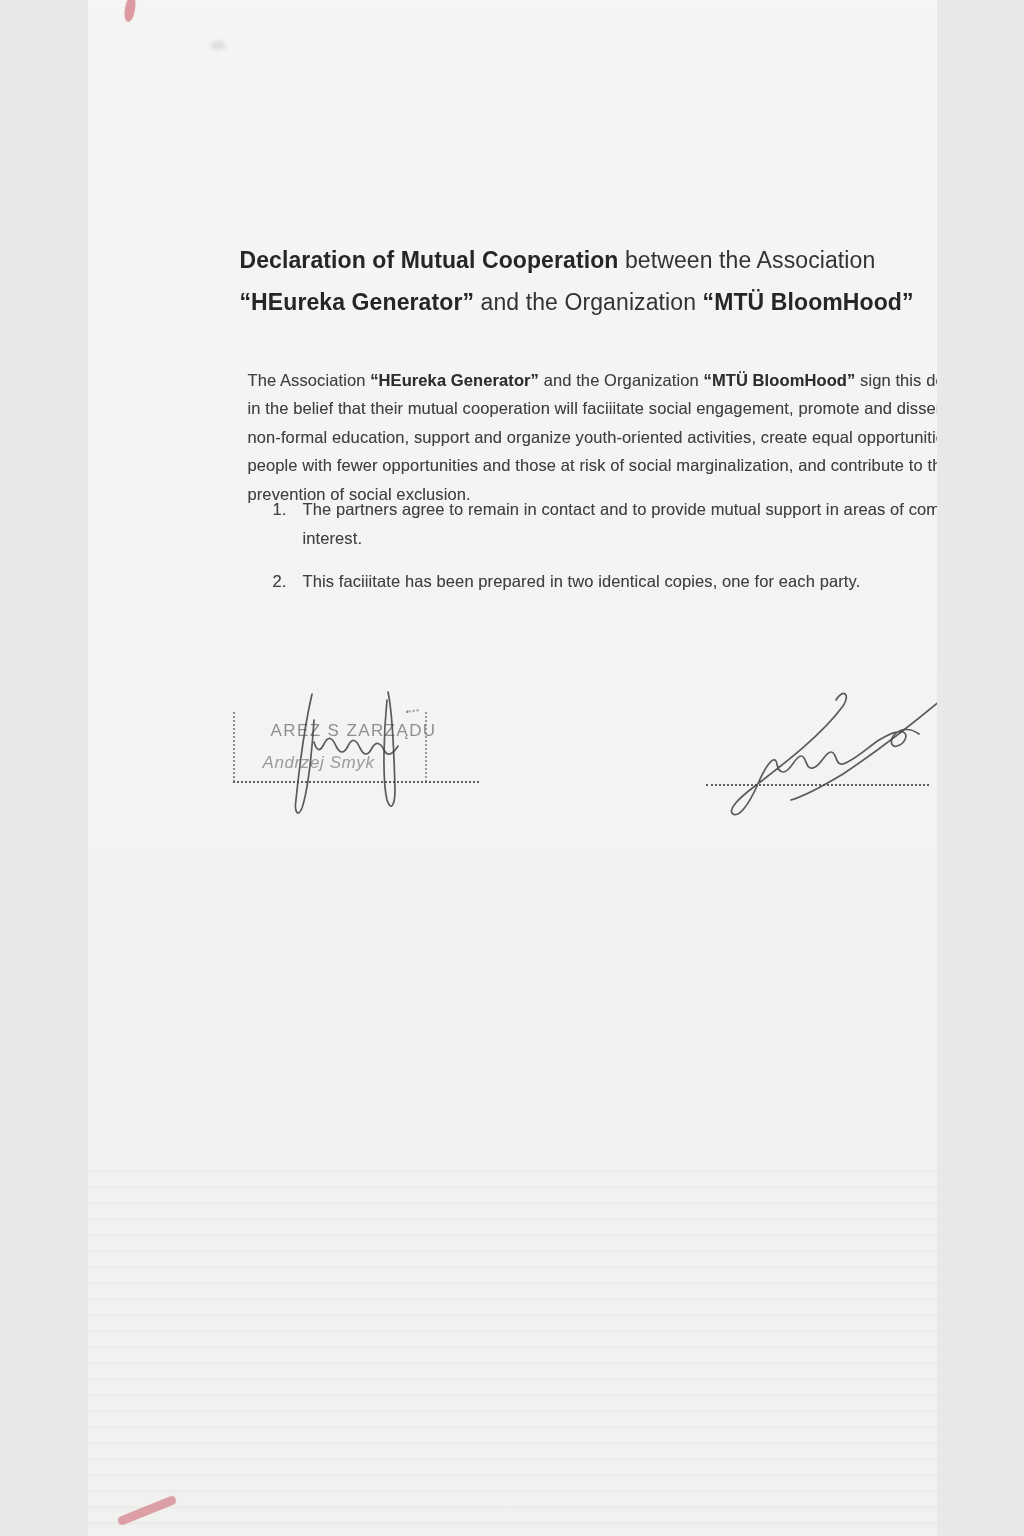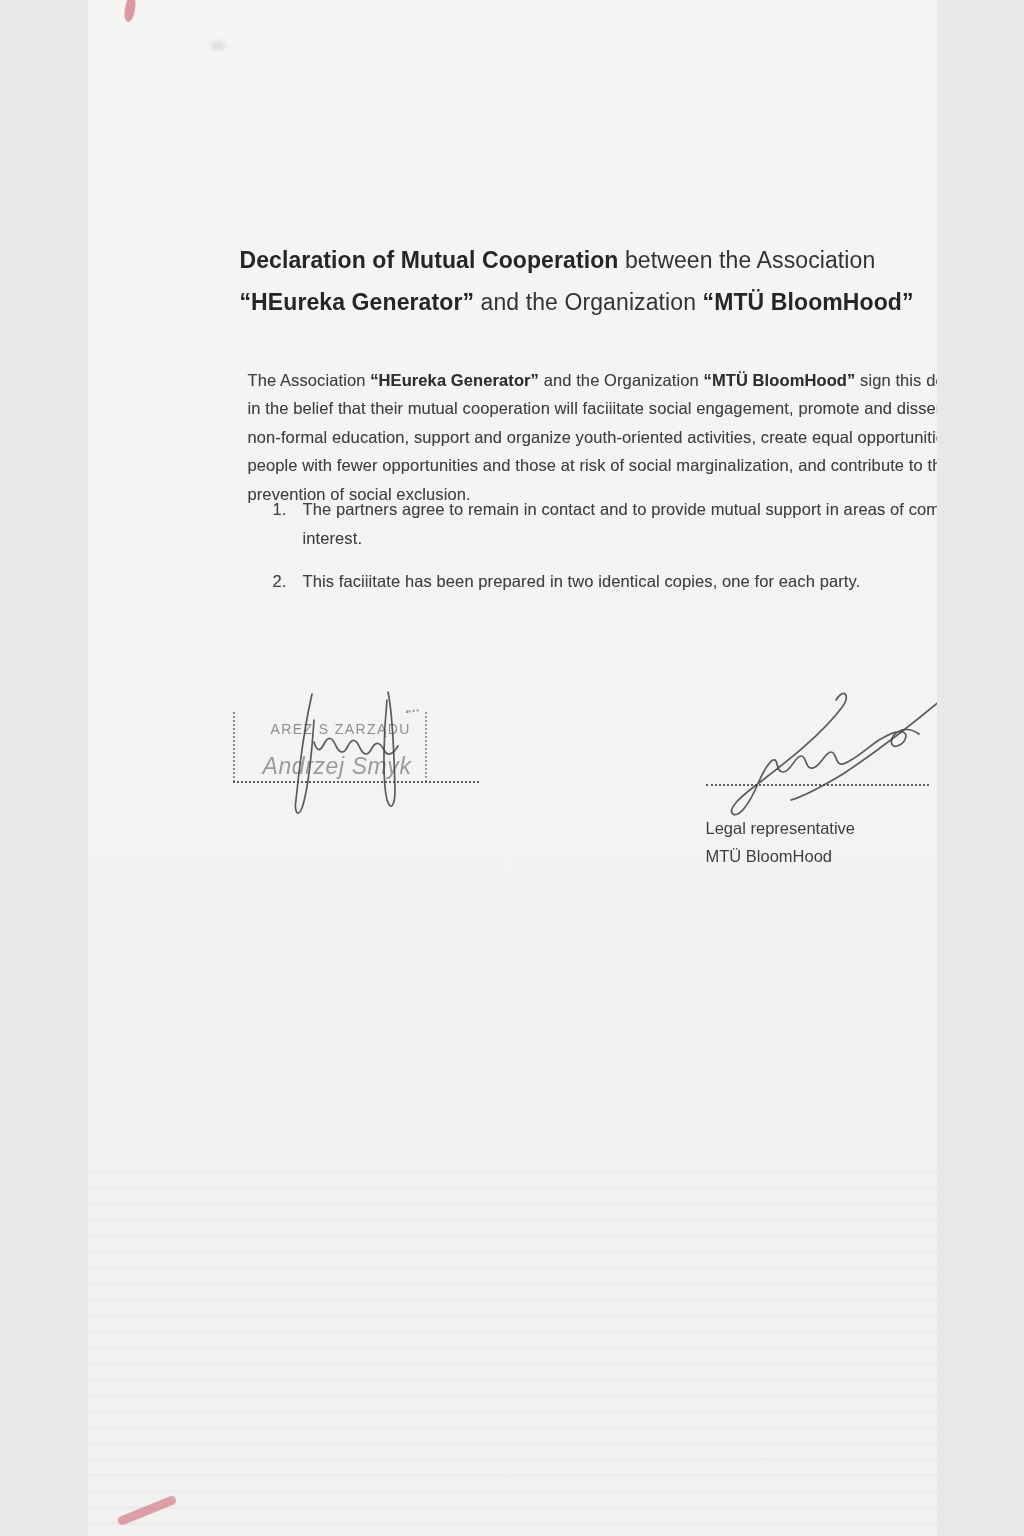--- a/index.html
+++ b/index.html
@@ -63,26 +63,26 @@
   .stamp-box{
     position:absolute;left:145px;top:712px;width:190px;height:70px;
     border-left:2px dotted #8d8d8d;border-right:2px dotted #9a9a9a;
   }
   .stamp-corner{
     position:absolute;right:6px;top:-2px;width:13px;height:8px;
     border-top:2px dotted #9a9a9a;transform:rotate(-6deg);
   }
   .stamp-title{
     position:absolute;left:36px;top:9px;width:150px;
-    font-size:14px;letter-spacing:1.4px;color:#8f8f8f;font-weight:500;
+    font-size:17px;letter-spacing:1.4px;color:#8f8f8f;font-weight:500;
     white-space:nowrap;
   }
   .stamp-name{
     position:absolute;left:28px;top:41px;width:160px;
-    font-size:23px;font-style:italic;color:#9b9b9b;letter-spacing:0.6px;
+    font-size:17px;font-style:italic;color:#9b9b9b;letter-spacing:0.6px;
     white-space:nowrap;
   }
 
   .dotted-line{border-bottom:2px dotted #5d5d5d;position:absolute;height:0;}
   .line-left{left:145px;top:781px;width:246px;}
   .line-right{left:618px;top:784px;width:223px;}
 
   .sig-svg{position:absolute;}
   .sig-left{left:190px;top:684px;width:130px;height:138px;}
   .sig-right{left:613px;top:686px;width:262px;height:138px;}
@@ -133,18 +133,14 @@
     <path d="M 36,58 q 4,14 10,2 q 6,-12 12,2 q 6,12 12,0 q 6,-12 12,2 q 6,12 12,0 q 6,-10 12,2 q 5,10 14,-4"></path>
     <path d="M 110,8 C 114,26 116,66 117,106 C 117,121 113,128 109,116 C 104,96 106,46 109,16"></path>
   </svg>
 
   <div class="dotted-line line-right"></div>
   <svg class="sig-svg sig-right" viewBox="0 0 262 138">
     <path d="M 135,14 C 142,2 150,8 142,20 C 120,50 80,80 54,100 C 38,112 26,124 32,128 C 38,132 48,118 56,100 C 62,86 68,76 72,74 C 78,72 74,86 82,86 C 90,86 94,70 100,70 C 106,70 104,84 112,82 C 120,80 124,66 130,66 C 136,66 134,80 142,78 C 154,74 166,62 178,54 C 188,48 196,44 202,46 C 208,48 204,58 196,60 C 190,62 188,54 194,48 C 200,42 210,42 218,48"></path>
     <path d="M 240,14 C 216,34 178,64 142,88 C 122,100 104,110 90,114"></path>
   </svg>
 
-  <div class="sig-labels labels-right">
-    <div>Legal representative</div>
-    <div>MTÜ BloomHood</div>
-  </div>
 
 </div>
 
 </body></html>

